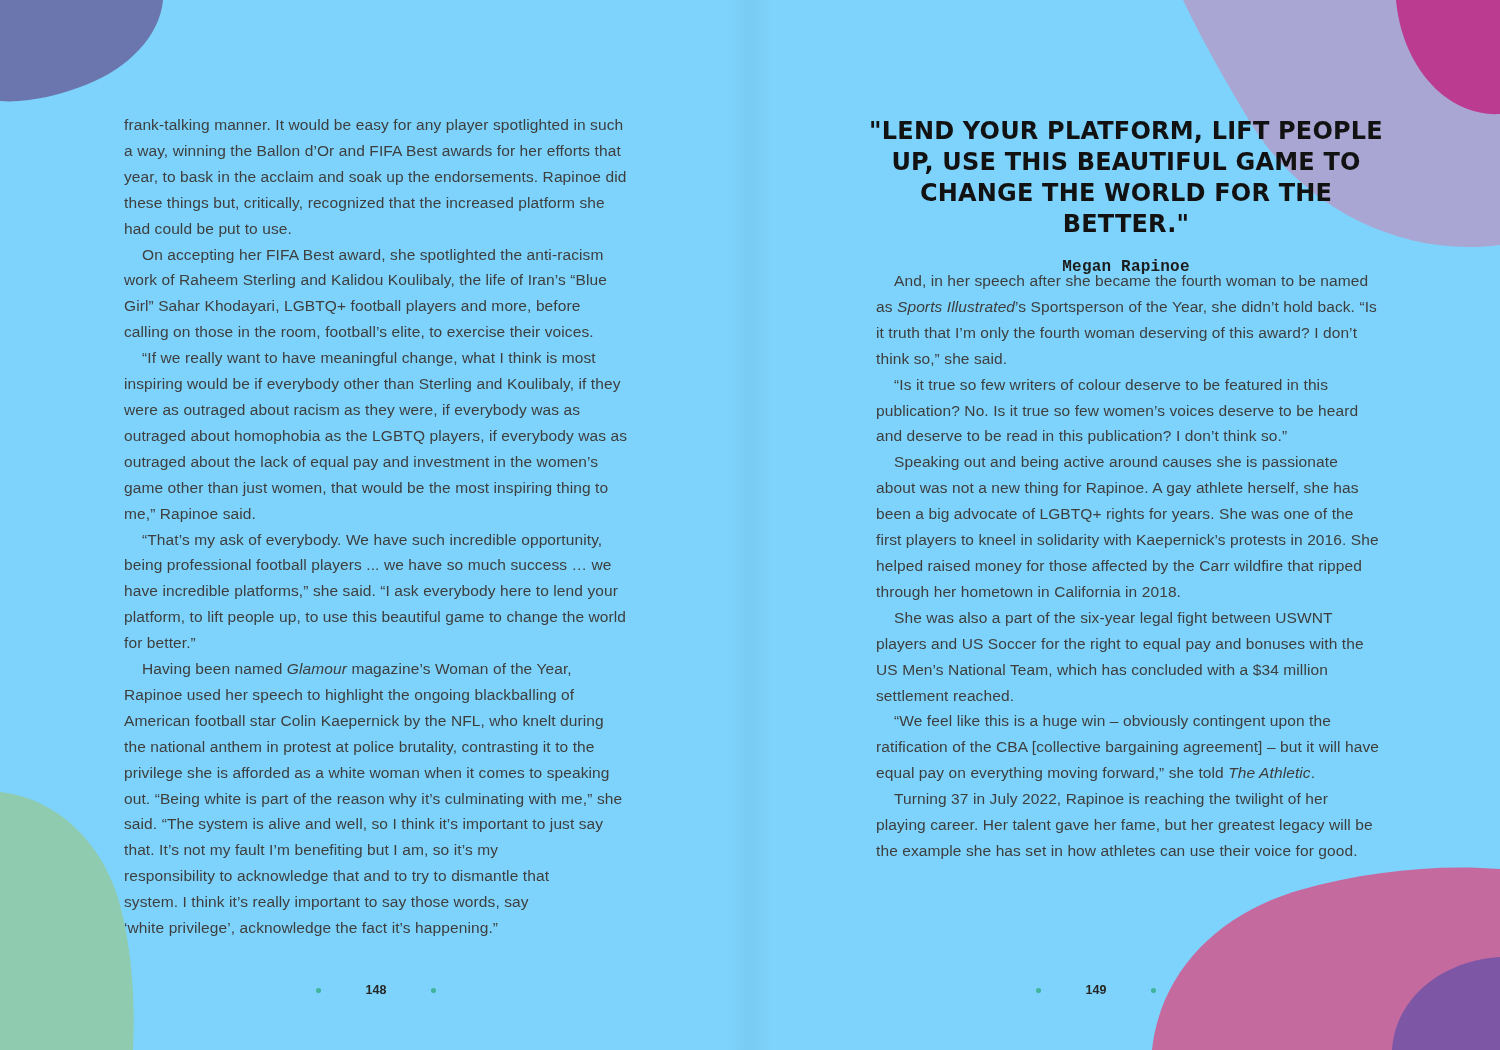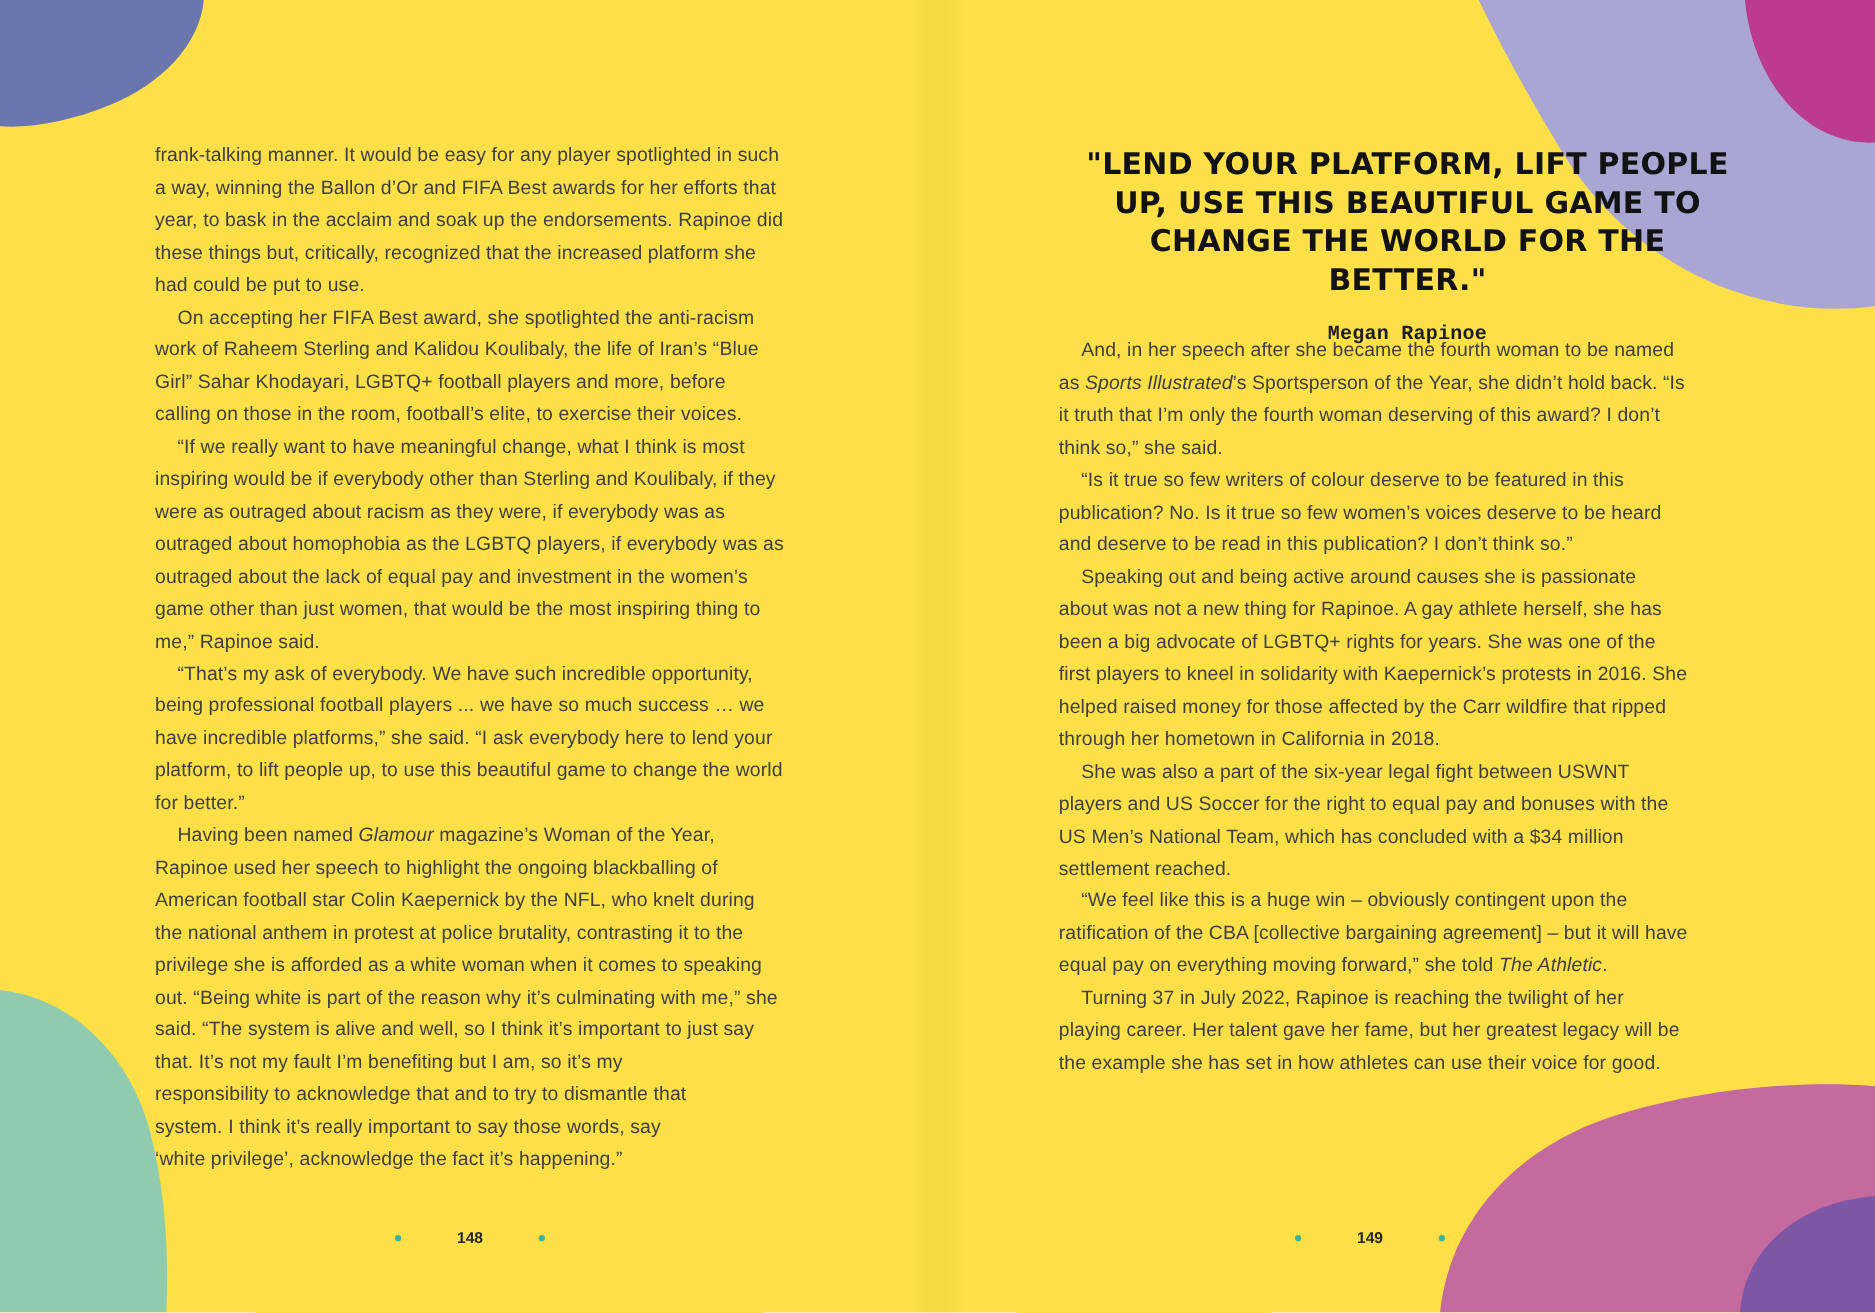--- a/index.html
+++ b/index.html
@@ -1,38 +1,38 @@
 <!DOCTYPE html>
 <html><head>
 <meta charset="utf-8">
 <style>
   html,body{margin:0;padding:0;background:#ffffff;}
   .spread{
     position:relative;
     width:1500px;height:1050px;
-    background:#fde047;
+    background:#7dd3fc;
     overflow:hidden;
     font-family:"Liberation Sans", sans-serif;
     color:#3e3e3e;
   }
   .blobs{position:absolute;inset:0;width:1500px;height:1050px;pointer-events:none;}
   .gutter{
     position:absolute;left:728px;top:0;width:44px;height:100%;
     background:linear-gradient(90deg, rgba(0,0,0,0) 0%, rgba(0,0,0,0.035) 50%, rgba(0,0,0,0) 100%);
   }
   .text-col{
     position:absolute;
     width:504px;
     font-size:15.5px;
     line-height:25.9px;
     letter-spacing:0.1px;
     color:#3e3e3e;
   }
   .col-left{left:124px;top:112px;}
-  .col-right{left:847px;top:268px;}
+  .col-right{left:876px;top:268px;}
   .para{margin:0;}
   .para.indent{text-indent:18px;}
   .centered-lines{}
   .centered-lines .line{white-space:nowrap;}
   .pull-quote{
     position:absolute;left:856px;top:116px;width:540px;
     text-align:center;
     font-family:"DejaVu Sans", sans-serif;
     font-weight:800;
     font-size:24px;

